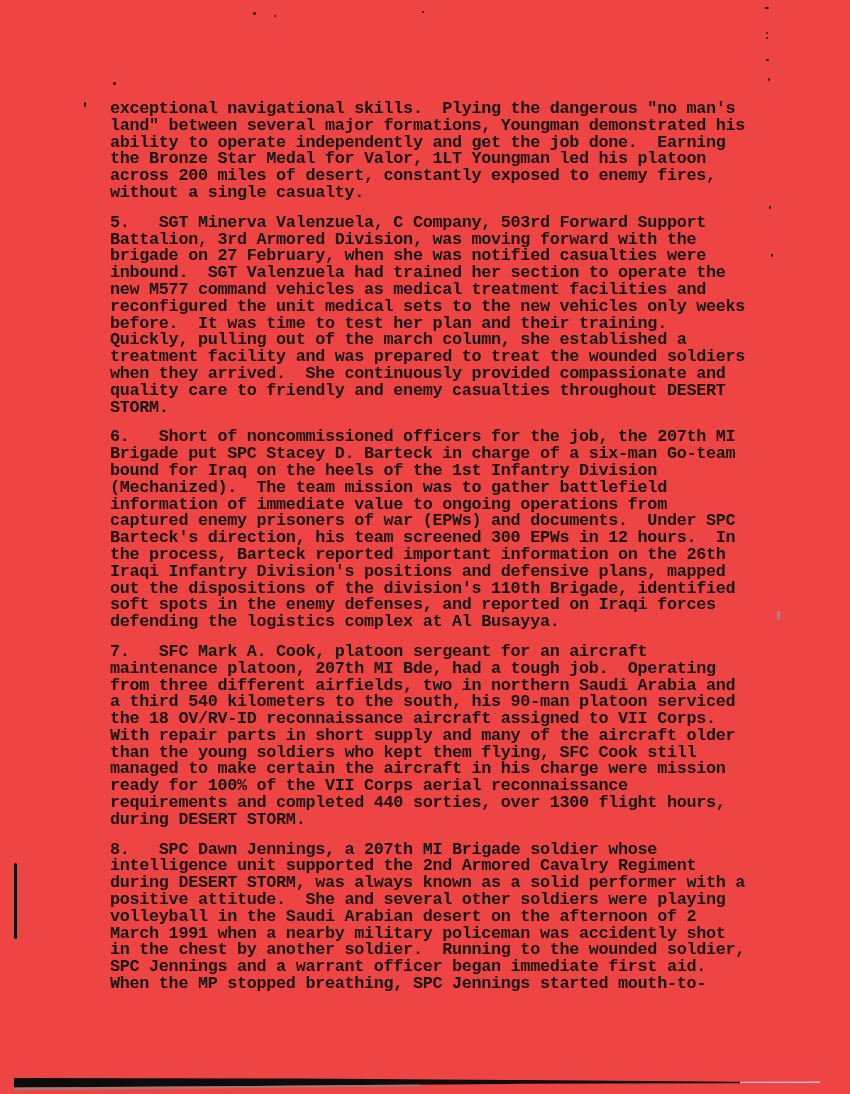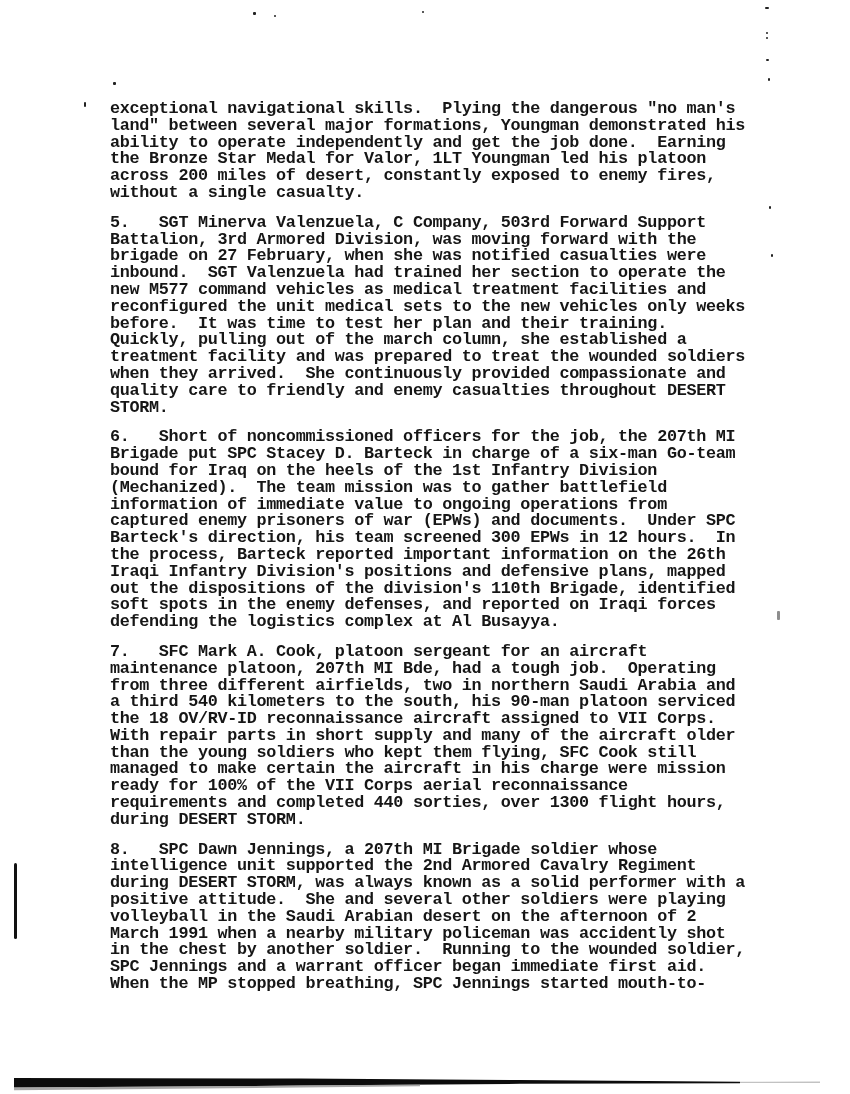--- a/index.html
+++ b/index.html
@@ -1,20 +1,20 @@
 <!DOCTYPE html>
 <html><head>
 <meta charset="utf-8">
 <style>
   html, body { margin: 0; padding: 0; background: #e8e8e8; }
   .page {
     position: relative;
     width: 850px;
     height: 1094px;
-    background: #ffffff;
+    background: #ef4444;
     overflow: hidden;
     font-family: "Liberation Mono", "DejaVu Sans Mono", monospace;
   }
   .page-text {
     position: absolute;
     left: 110px;
     top: 101px;
     color: #161616;
   }
   .para {

